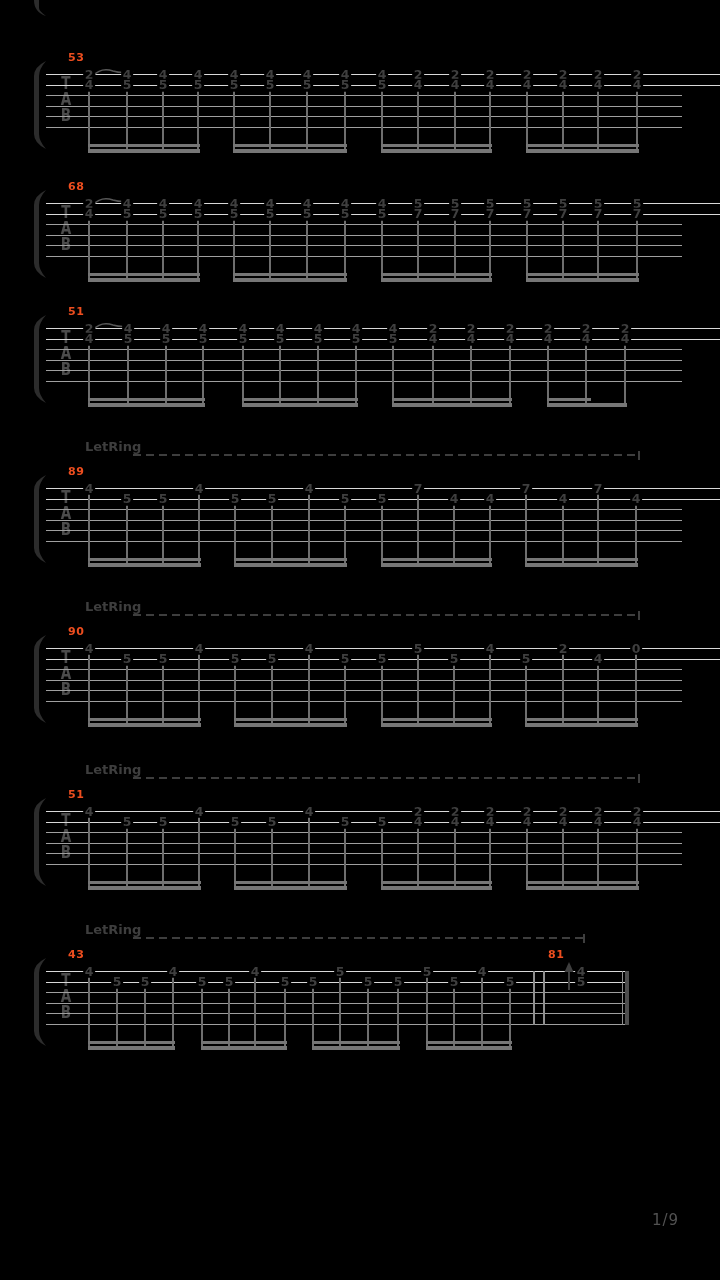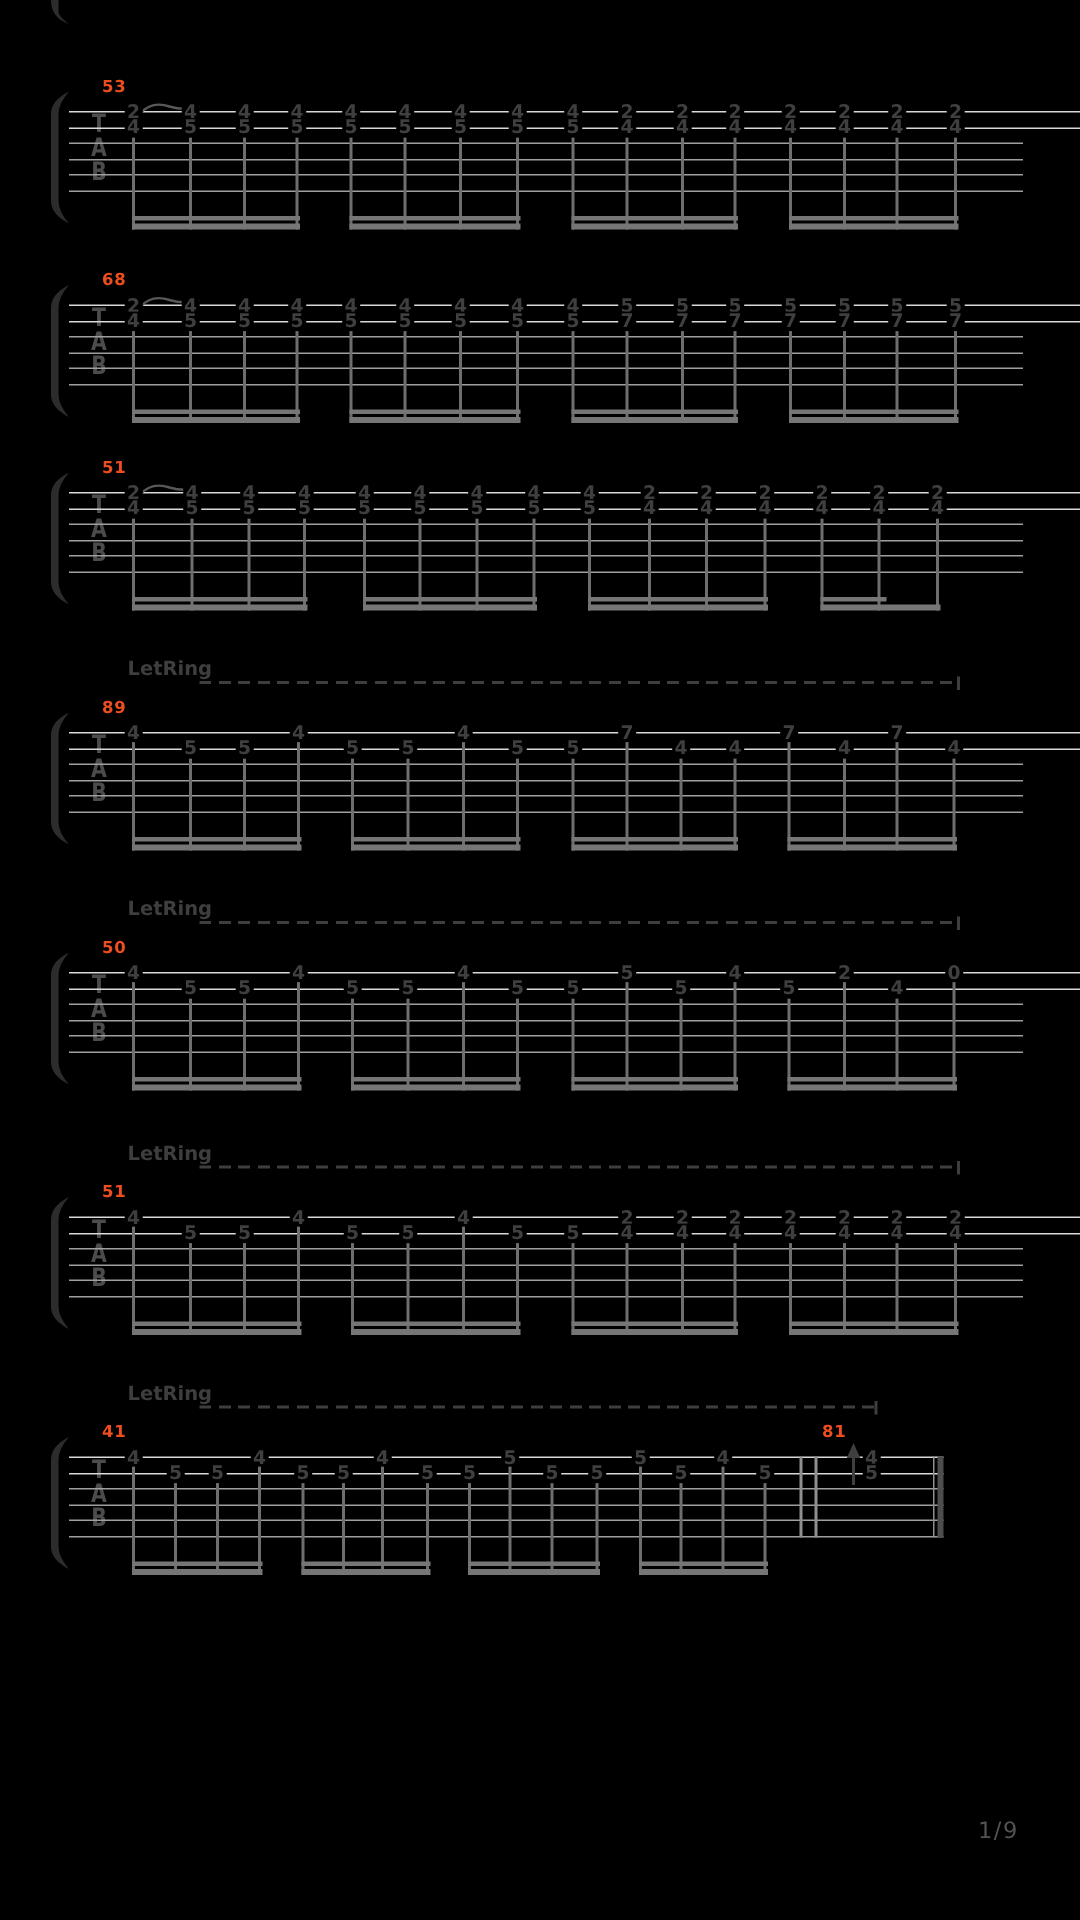--- a/index.html
+++ b/index.html
@@ -309,21 +309,21 @@
     </div>
     <div style="position: absolute; left: 46px; top: 648px; width: 674px; height: 1px; background: rgb(217, 217, 217);"></div>
     <div style="position: absolute; left: 46px; top: 658.5px; width: 674px; height: 1px; background: rgb(217, 217, 217);"></div>
     <div style="position: absolute; left: 46px; top: 669px; width: 636px; height: 1px; background: rgb(159, 159, 159);"></div>
     <div style="position: absolute; left: 46px; top: 679.5px; width: 636px; height: 1px; background: rgb(159, 159, 159);"></div>
     <div style="position: absolute; left: 46px; top: 690px; width: 636px; height: 1px; background: rgb(159, 159, 159);"></div>
     <div style="position: absolute; left: 46px; top: 700.5px; width: 636px; height: 1px; background: rgb(159, 159, 159);"></div>
     <div style="position: absolute; left: 85px; top: 600px; color: rgb(62, 62, 62); font: 700 13px / 1 &quot;DejaVu Sans&quot;, sans-serif;">LetRing</div>
     <div style="position: absolute; left: 133px; top: 614px; width: 507px; height: 2px; background: repeating-linear-gradient(90deg, rgb(62, 62, 62) 0px, rgb(62, 62, 62) 8px, transparent 8px, transparent 13px);"></div>
     <div style="position: absolute; left: 638px; top: 611px; width: 2px; height: 9px; background: rgb(62, 62, 62);"></div>
-    <div style="position: absolute; left: 68px; top: 626px; color: rgb(237, 78, 31); font: 700 11px / 1 &quot;DejaVu Sans&quot;, sans-serif; letter-spacing: 0.5px;">50</div>
+    <div style="position: absolute; left: 68px; top: 626px; color: rgb(237, 78, 31); font: 700 11px / 1 &quot;DejaVu Sans&quot;, sans-serif; letter-spacing: 0.5px;">90</div>
     <div style="position: absolute; left: 88.2px; top: 653px; width: 1.6px; height: 74px; background: rgb(110, 110, 110);"></div>
     <div style="position: absolute; left: 126.2px; top: 663px; width: 1.6px; height: 64px; background: rgb(110, 110, 110);"></div>
     <div style="position: absolute; left: 162.2px; top: 663px; width: 1.6px; height: 64px; background: rgb(110, 110, 110);"></div>
     <div style="position: absolute; left: 198.2px; top: 653px; width: 1.6px; height: 74px; background: rgb(110, 110, 110);"></div>
     <div style="position: absolute; left: 234.2px; top: 663px; width: 1.6px; height: 64px; background: rgb(110, 110, 110);"></div>
     <div style="position: absolute; left: 271.2px; top: 663px; width: 1.6px; height: 64px; background: rgb(110, 110, 110);"></div>
     <div style="position: absolute; left: 308.2px; top: 653px; width: 1.6px; height: 74px; background: rgb(110, 110, 110);"></div>
     <div style="position: absolute; left: 344.2px; top: 663px; width: 1.6px; height: 64px; background: rgb(110, 110, 110);"></div>
     <div style="position: absolute; left: 381.2px; top: 663px; width: 1.6px; height: 64px; background: rgb(110, 110, 110);"></div>
     <div style="position: absolute; left: 417.2px; top: 653px; width: 1.6px; height: 74px; background: rgb(110, 110, 110);"></div>
@@ -434,21 +434,21 @@
     </div>
     <div style="position: absolute; left: 46px; top: 971px; width: 583px; height: 1px; background: rgb(217, 217, 217);"></div>
     <div style="position: absolute; left: 46px; top: 981.5px; width: 583px; height: 1px; background: rgb(217, 217, 217);"></div>
     <div style="position: absolute; left: 46px; top: 992px; width: 583px; height: 1px; background: rgb(159, 159, 159);"></div>
     <div style="position: absolute; left: 46px; top: 1002.5px; width: 583px; height: 1px; background: rgb(159, 159, 159);"></div>
     <div style="position: absolute; left: 46px; top: 1013px; width: 583px; height: 1px; background: rgb(159, 159, 159);"></div>
     <div style="position: absolute; left: 46px; top: 1023.5px; width: 583px; height: 1px; background: rgb(159, 159, 159);"></div>
     <div style="position: absolute; left: 85px; top: 923px; color: rgb(62, 62, 62); font: 700 13px / 1 &quot;DejaVu Sans&quot;, sans-serif;">LetRing</div>
     <div style="position: absolute; left: 133px; top: 937px; width: 452px; height: 2px; background: repeating-linear-gradient(90deg, rgb(62, 62, 62) 0px, rgb(62, 62, 62) 8px, transparent 8px, transparent 13px);"></div>
     <div style="position: absolute; left: 583px; top: 934px; width: 2px; height: 9px; background: rgb(62, 62, 62);"></div>
-    <div style="position: absolute; left: 68px; top: 949px; color: rgb(237, 78, 31); font: 700 11px / 1 &quot;DejaVu Sans&quot;, sans-serif; letter-spacing: 0.5px;">41</div>
+    <div style="position: absolute; left: 68px; top: 949px; color: rgb(237, 78, 31); font: 700 11px / 1 &quot;DejaVu Sans&quot;, sans-serif; letter-spacing: 0.5px;">43</div>
     <div style="position: absolute; left: 88.2px; top: 976px; width: 1.6px; height: 74px; background: rgb(110, 110, 110);"></div>
     <div style="position: absolute; left: 116.2px; top: 986px; width: 1.6px; height: 64px; background: rgb(110, 110, 110);"></div>
     <div style="position: absolute; left: 144.2px; top: 986px; width: 1.6px; height: 64px; background: rgb(110, 110, 110);"></div>
     <div style="position: absolute; left: 172.2px; top: 976px; width: 1.6px; height: 74px; background: rgb(110, 110, 110);"></div>
     <div style="position: absolute; left: 201.2px; top: 986px; width: 1.6px; height: 64px; background: rgb(110, 110, 110);"></div>
     <div style="position: absolute; left: 228.2px; top: 986px; width: 1.6px; height: 64px; background: rgb(110, 110, 110);"></div>
     <div style="position: absolute; left: 254.2px; top: 976px; width: 1.6px; height: 74px; background: rgb(110, 110, 110);"></div>
     <div style="position: absolute; left: 284.2px; top: 986px; width: 1.6px; height: 64px; background: rgb(110, 110, 110);"></div>
     <div style="position: absolute; left: 312.2px; top: 986px; width: 1.6px; height: 64px; background: rgb(110, 110, 110);"></div>
     <div style="position: absolute; left: 339.2px; top: 976px; width: 1.6px; height: 74px; background: rgb(110, 110, 110);"></div>

